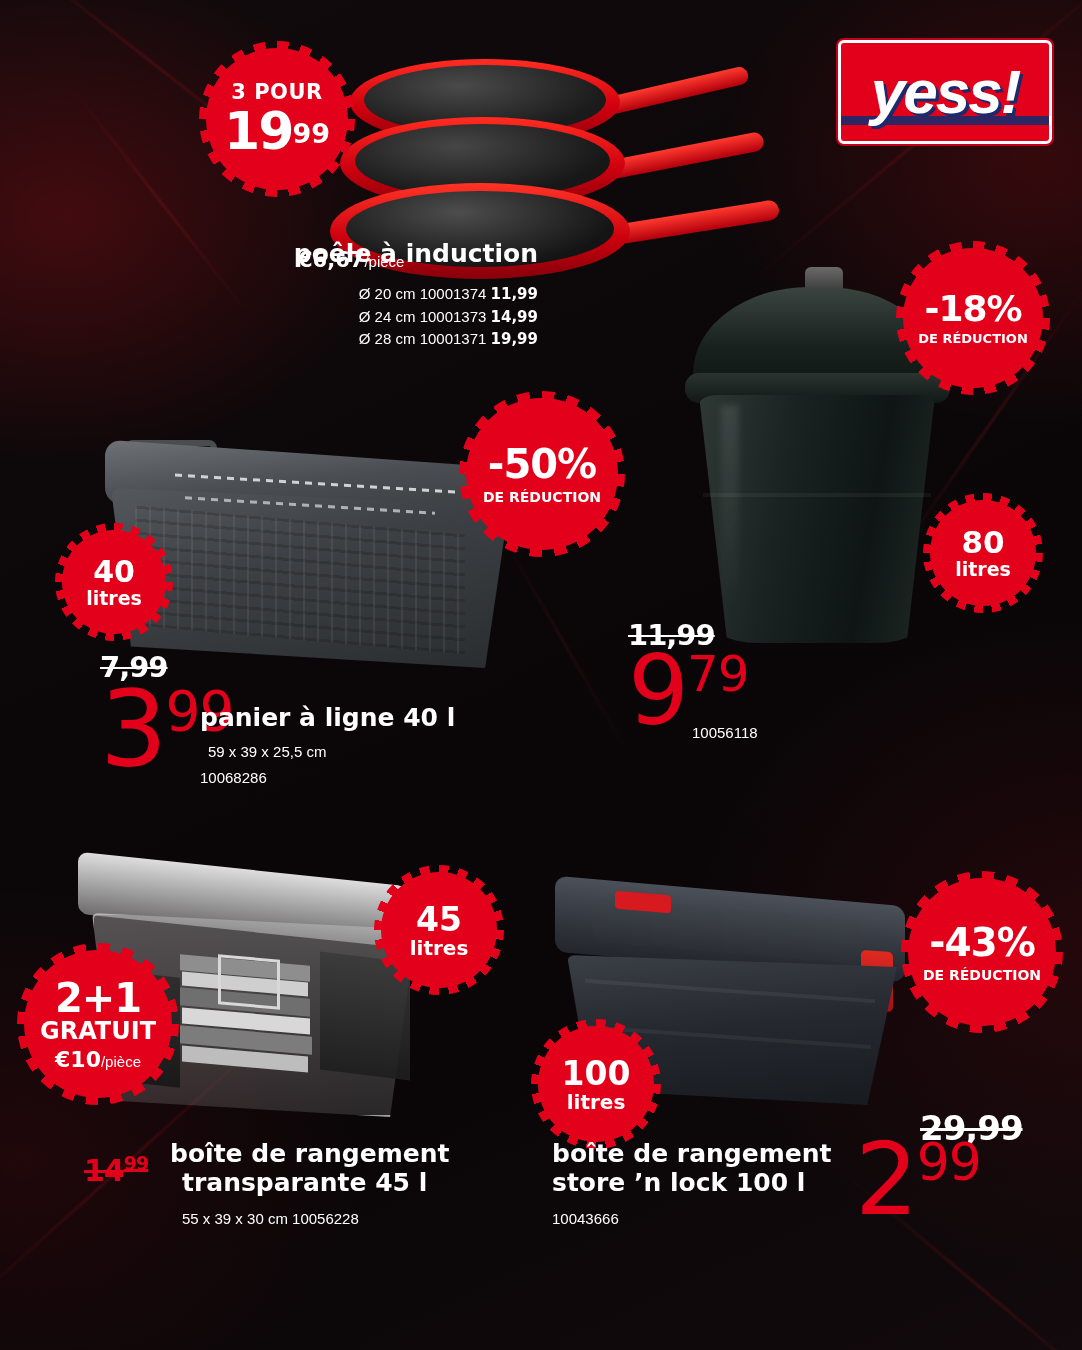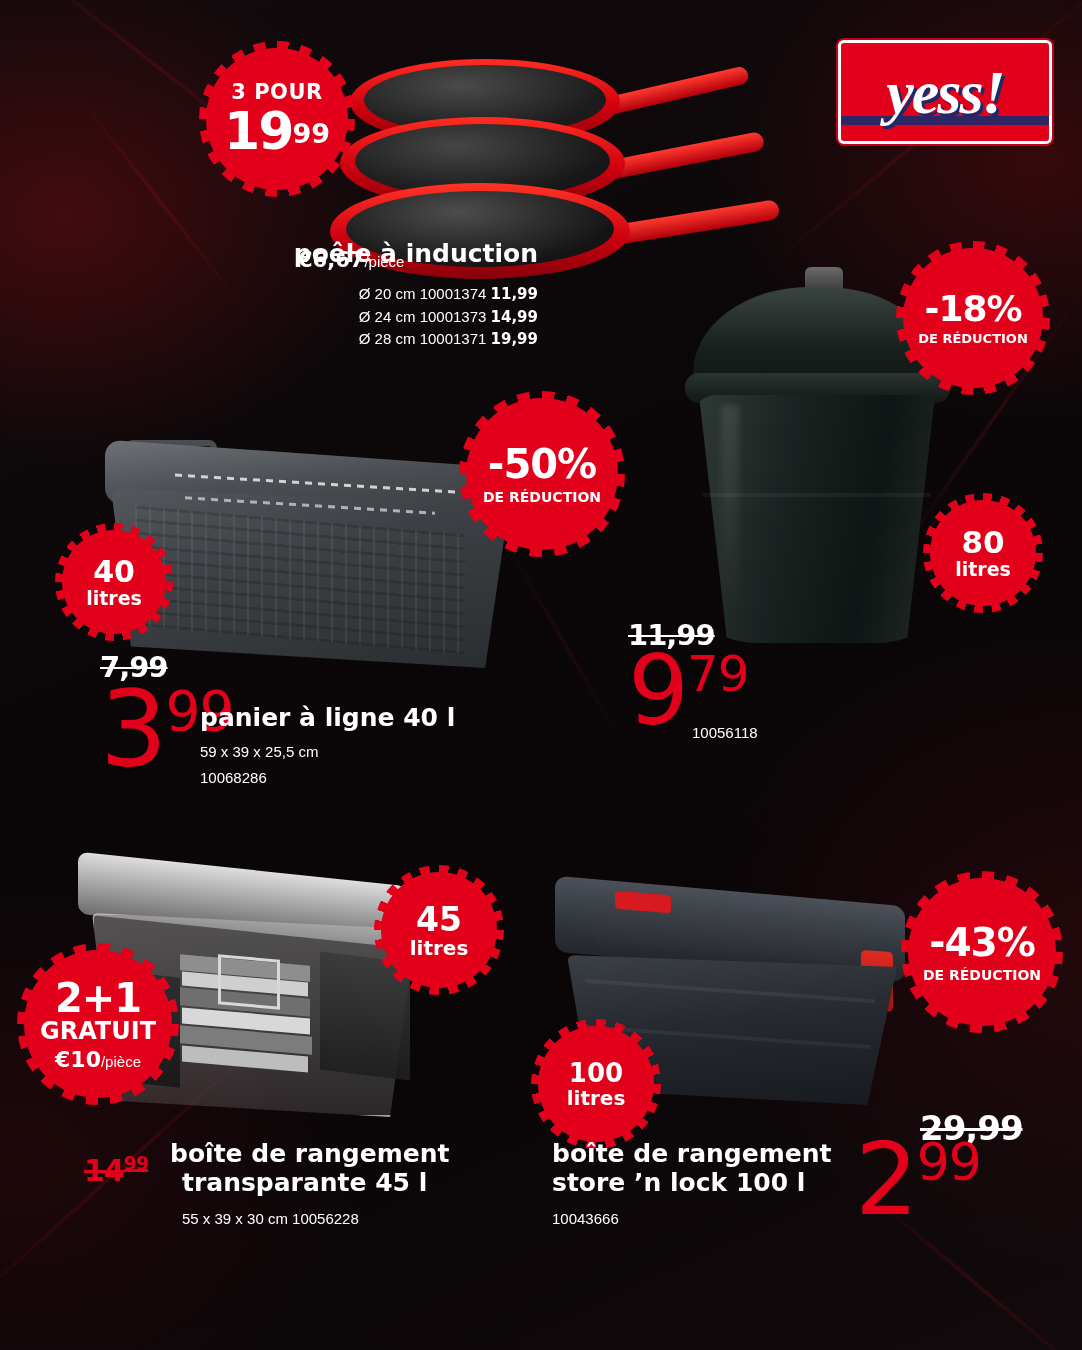--- a/index.html
+++ b/index.html
@@ -35,21 +35,21 @@
 
   
   .logo{
     position:absolute;left:838px;top:40px;width:208px;height:98px;
     background:#e2001a;border:3px solid #fff;border-radius:6px;
     box-shadow:0 0 0 2px #c2001a;
     display:flex;align-items:center;justify-content:center;
     overflow:hidden;
   }
   .logo .word{
-    font-family:Liberation Serif, serif;
+    font-family:Liberation Sans, sans-serif;
     font-weight:bold;font-style:italic;font-size:62px;color:#fff;
     letter-spacing:-2px;line-height:1;
     text-shadow:3px 3px 0 #1b2a6b;
     position:relative;
   }
   .logo .stripe{
     position:absolute;left:0;right:0;bottom:16px;height:9px;background:#1b2a6b;opacity:.9;
   }
 
   
@@ -239,21 +239,21 @@
 
   <div class="prod" style="left:92px;top:650px;margin-left:8px;">
     <div class="old" style="font-size:29px;">7,99</div>
     <div class="price" style="font-size:106px;margin-top:-2px;">
       <span>3</span><span class="sup">99</span>
     </div>
   </div>
 
   <div class="prod" style="left:200px;top:704px;width:320px;">
     <div class="ptitle">panier à ligne 40 l</div>
-    <div class="pmeta" style="margin-top:8px;">59 x 39 x 25,5 cm</div>
+    <div class="pmeta" style="margin-top:8px;margin-left:8px;">59 x 39 x 25,5 cm</div>
     <div class="pmeta" style="margin-top:4px;">10068286</div>
   </div>
 
   <div class="prod clearbox">
 
     <div style="position:absolute;left:8px;top:4px;width:330px;height:62px;border-radius:10px;
       background:linear-gradient(180deg,rgba(240,240,240,.92),rgba(190,190,190,.55));transform:skewY(6deg);"></div>
 
     <div style="position:absolute;left:22px;top:48px;width:320px;height:200px;border-radius:6px 6px 16px 16px;
       background:linear-gradient(180deg,rgba(225,225,225,.35),rgba(160,160,160,.22));
@@ -312,21 +312,21 @@
     <div style="position:absolute;left:40px;top:104px;width:290px;height:4px;background:rgba(255,255,255,.06);transform:skewY(4deg);"></div>
     <div style="position:absolute;left:40px;top:150px;width:286px;height:4px;background:rgba(255,255,255,.05);transform:skewY(4deg);"></div>
   </div>
 
   <div class="burst" style="left:908px;top:878px;width:148px;height:148px;">
     <div style="font-family:'DejaVu Sans',sans-serif;font-weight:bold;font-size:39px;letter-spacing:-1px;">-43%</div>
     <div style="font-family:'DejaVu Sans',sans-serif;font-weight:bold;font-size:14px;margin-top:6px;">DE RÉDUCTION</div>
   </div>
 
   <div class="burst" style="left:538px;top:1026px;width:116px;height:116px;">
-    <div style="font-family:'DejaVu Sans',sans-serif;font-weight:bold;font-size:26px;">100</div>
+    <div style="font-family:'DejaVu Sans',sans-serif;font-weight:bold;font-size:33px;">100</div>
     <div style="font-family:'DejaVu Sans',sans-serif;font-weight:bold;font-size:20px;margin-top:2px;">litres</div>
   </div>
 
   <div class="prod" style="left:552px;top:1140px;width:330px;">
     <div class="ptitle">boîte de rangement</div>
     <div class="ptitle">store ’n lock 100 l</div>
     <div class="pmeta" style="margin-top:10px;">10043666</div>
   </div>
 
   <div class="prod" style="left:920px;top:1108px;text-align:right;">

